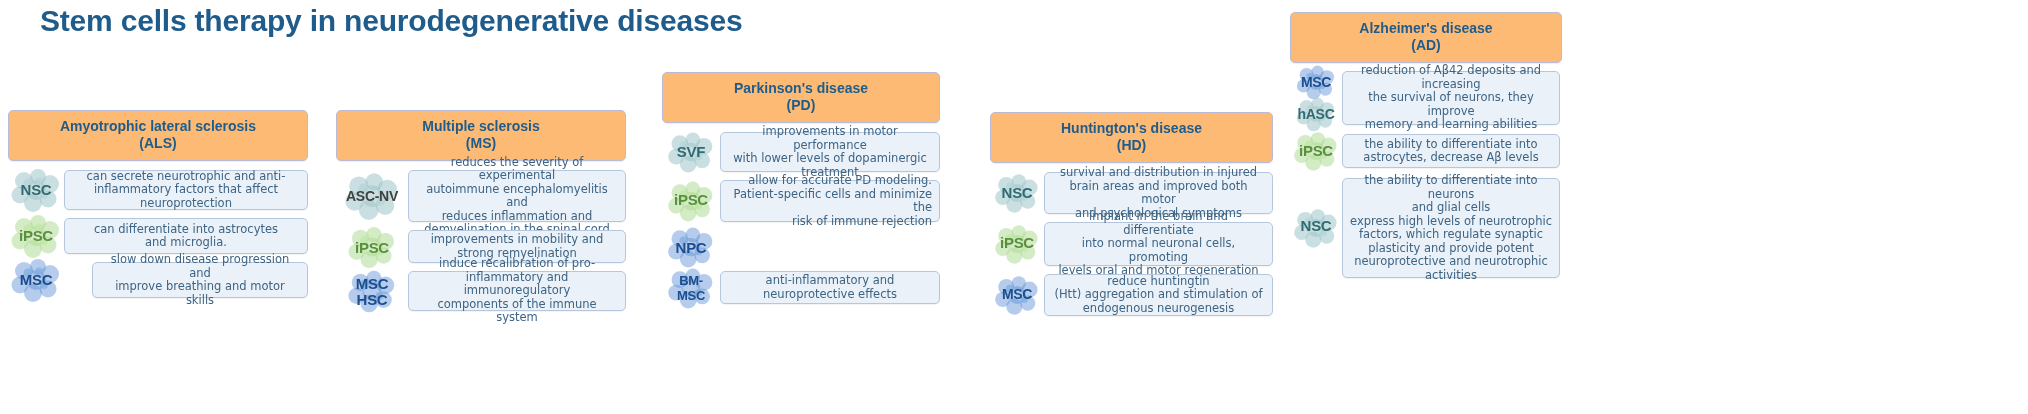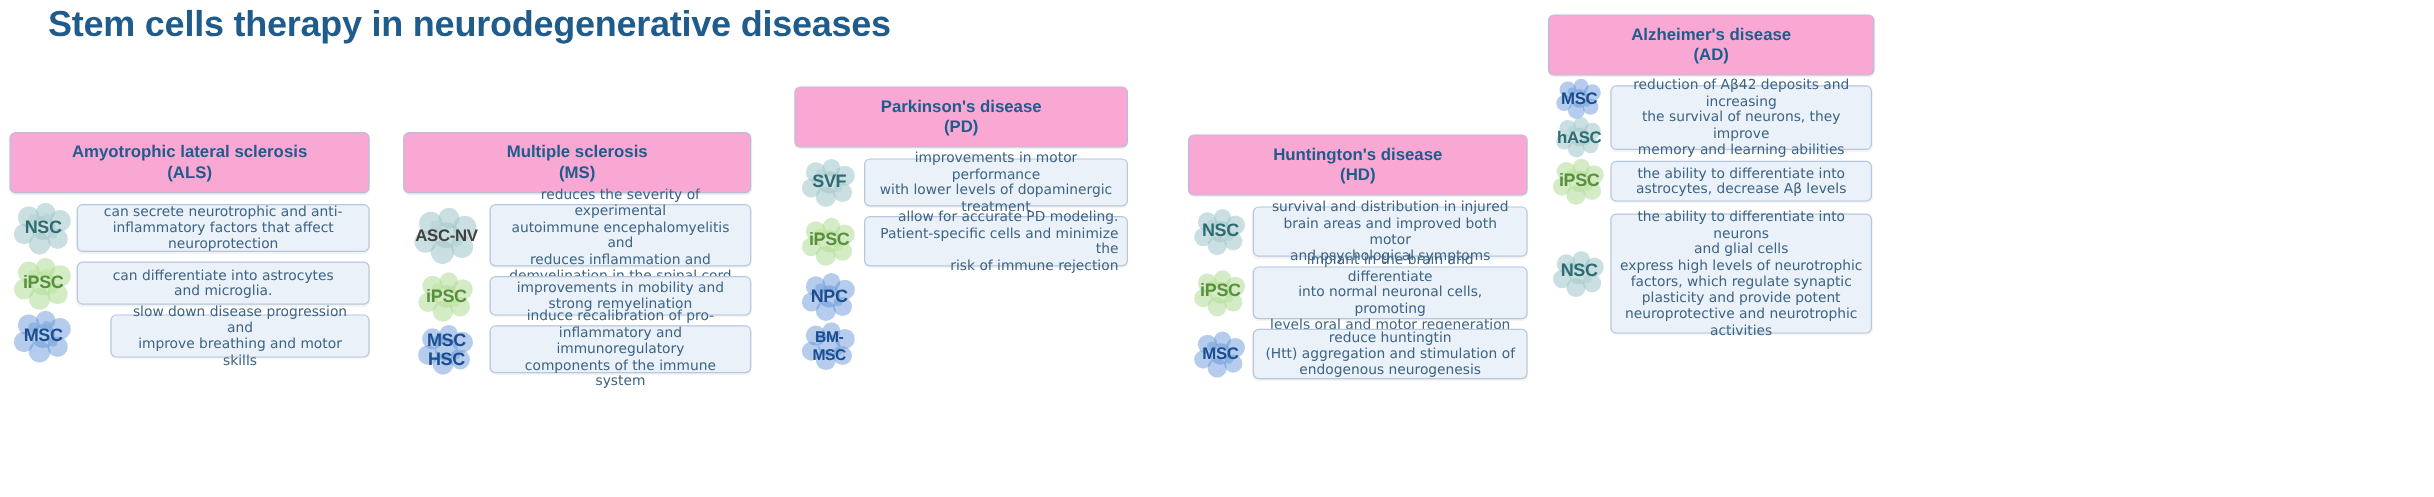--- a/index.html
+++ b/index.html
@@ -29,21 +29,21 @@
     padding-left: 40px;
   }
 
   .column {
     position: absolute;
     top: 0;
   }
 
   
   .disease-header {
-    background: #f9a8d4;
+    background: #fdba74;
     border: 1px solid #b9bcd8;
     border-radius: 5px;
     color: #1f5c8b;
     font-family: "Liberation Sans", sans-serif;
     font-weight: bold;
     font-size: 14px;
     line-height: 17px;
     text-align: center;
     padding: 7px 4px 8px 4px;
     box-sizing: border-box;
@@ -360,20 +360,22 @@
             <circle cx="28" cy="23" r="10"></circle>
           </g>
           <g fill="#86b0e0" fill-opacity="0.8">
             <circle cx="20" cy="16" r="4.5"></circle>
               <circle cx="36" cy="28" r="4"></circle>
           </g>
         </svg>
         <span class="cell-label tiny" style="color:#1b4d8f; top:8px; line-height:15px;">BM-
 MSC</span>
       </div>
+      <div class="info-box" style="height:33px;">anti-inflammatory and
+neuroprotective effects</div>
     </div>
   </div>
 </div>
 
 <div class="column" style="left:990px; top:112px; width:283px;">
   <div class="disease-header">
     <span>Huntington's disease</span><br>
     <span class="abbr">(HD)</span>
   </div>
   <div class="rows">

